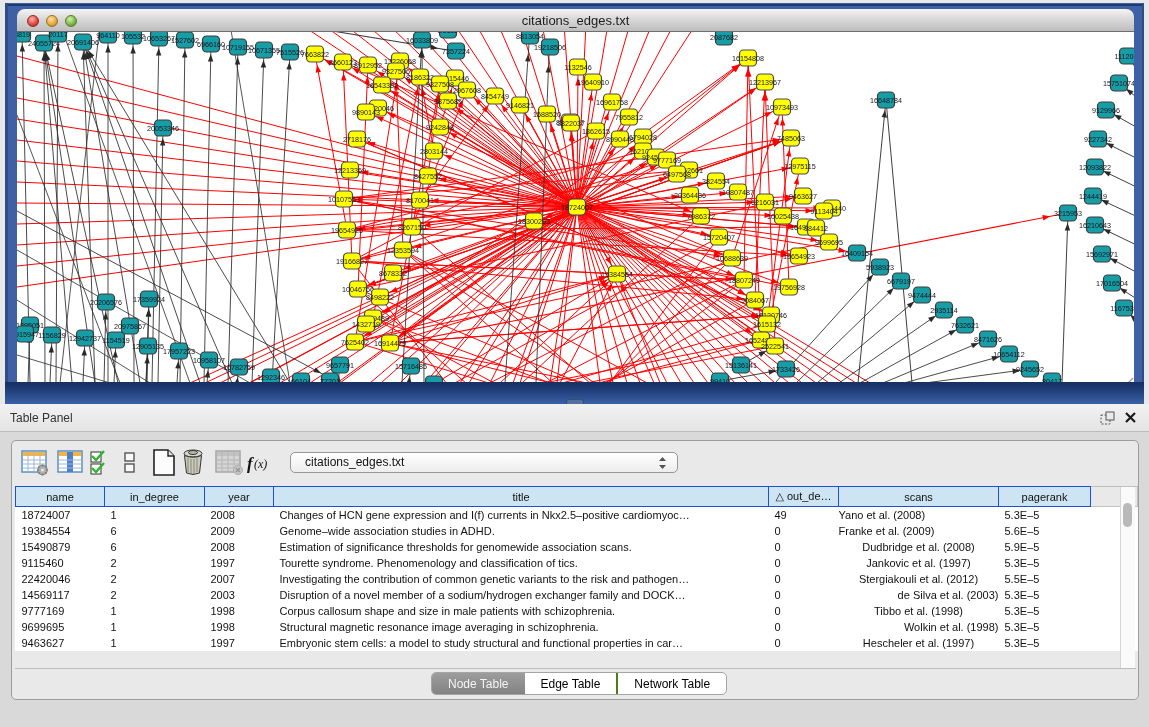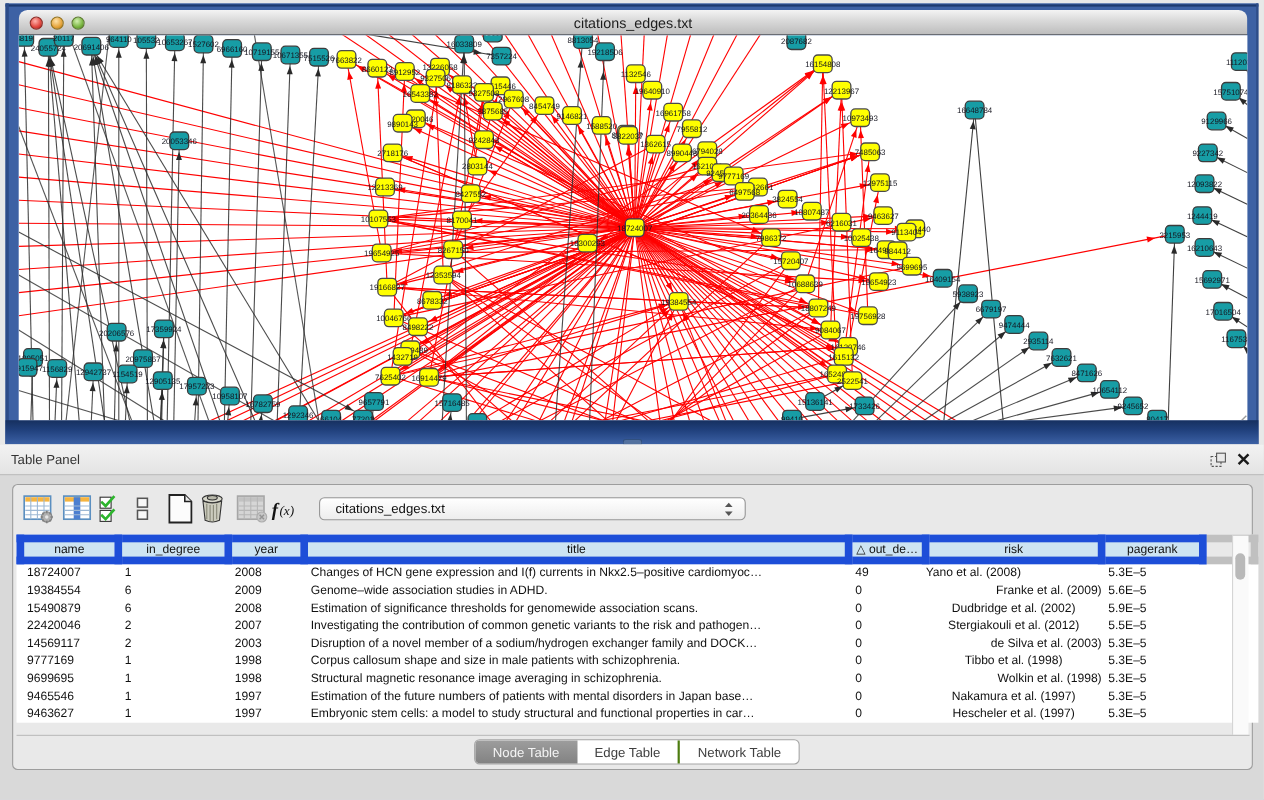--- a/index.html
+++ b/index.html
@@ -16,25 +16,25 @@
 #canvas { position:absolute; left:0; top:23px; width:1117px; height:350px; background:#fff; overflow:hidden; }
 #tpanel { position:absolute; left:0; top:404px; width:1149px; height:359px; background:#d9d9d9; }
 #tpbar { position:absolute; left:0; top:0; width:1149px; height:28px; background:linear-gradient(#f2f2f2,#e4e4e4); border-bottom:1px solid #bdbdbd; }
 #tpbar .t { position:absolute; left:10px; top:7px; font-size:12px; color:#333; }
 #container { position:absolute; left:11px; top:36px; width:1128px; height:260px; background:#e9e9e9; border:1px solid #9d9d9d; border-radius:5px; }
 #ddown { position:absolute; left:278px; top:11px; width:388px; height:21px; background:linear-gradient(#ffffff,#ededed); border:1px solid #989898; border-radius:5px; font-size:12px; color:#111; line-height:19px; padding-left:14px; }
 #statusbar { position:absolute; left:0; top:299px; width:1149px; height:24px; background:#e4e4e4; border-top:1px solid #c8c8c8; }
 #statusbar .m { position:absolute; right:32px; top:8px; font-size:10px; color:#222; }
 #statusbar .led { position:absolute; right:13px; top:6px; width:12px; height:12px; border-radius:50%; background:radial-gradient(circle at 40% 35%,#7fe07f,#2eb52e 70%,#1f8f1f); border:1px solid #557755; }
 #tabs { position:absolute; left:419px; top:231px; height:23px; border:1px solid #a5a5a5; border-radius:5px; overflow:hidden; background:#fff; font-size:12px; }
-#tabs span { display:inline-block; height:23px; line-height:22px; padding:0 16px; color:#404040; vertical-align:top; }
+#tabs span { display:inline-block; height:23px; line-height:22px; padding:0 16px; color:#000000; vertical-align:top; }
 #tabs .sel { background:linear-gradient(#9d9d9d,#808080); color:#f4f4f4; }
 #tabs .sep { border-left:2px solid #4d7c0f; }
 table.dt { position:absolute; left:3px; top:45px; border-collapse:collapse; table-layout:fixed; width:1122px; background:#fff; font-size:11px; }
-table.dt th { background:#cde4f2; border:7px solid #1d4ed8; height:20px; font-weight:normal; color:#111; text-align:center; overflow:hidden; white-space:nowrap; padding:0 2px; }
+table.dt th { background:#cde4f2; border:1px solid #1d4ed8; height:20px; font-weight:normal; color:#111; text-align:center; overflow:hidden; white-space:nowrap; padding:0 2px; }
 table.dt td { height:16px; line-height:16px; color:#111; overflow:hidden; white-space:nowrap; padding:0 0 0 6px; }
 </style></head><body>
 <div id="stage">
 <div id="desk">
       <div class="topline"></div>
       <div class="leftshade"></div>
       <div class="rightshade"></div>
     </div>
 <div id="botband"></div>
 <div id="win">
@@ -906,52 +906,62 @@
             <col style="width:92px">
             <col style="width:47px">
           </colgroup>
           <tbody>
             <tr>
               <th>name</th>
               <th>in_degree</th>
               <th>year</th>
               <th>title</th>
               <th>△ out_de…</th>
-              <th>risk</th>
+              <th>scans</th>
               <th>pagerank</th>
               <th style="background:#e9e9e9;border-color:#c0c0c0"></th>
             </tr>
             <tr>
               <td>18724007</td>
               <td>1</td>
               <td>2008</td>
               <td>Changes of HCN gene expression and I(f) currents in Nkx2.5–positive cardiomyoc…</td>
               <td>49</td>
               <td style="text-align:left;padding:0">Yano et al. (2008)</td>
               <td>5.3E–5</td>
               <td></td>
             </tr>
             <tr>
               <td>19384554</td>
               <td>6</td>
               <td>2009</td>
               <td>Genome–wide association studies in ADHD.</td>
               <td>0</td>
-              <td style="text-align:right;padding:0">Franke et al. (2009)</td>
+              <td style="text-align:left;padding:0">Franke et al. (2009)</td>
               <td>5.6E–5</td>
               <td></td>
             </tr>
             <tr>
               <td>15490879</td>
               <td>6</td>
               <td>2008</td>
               <td>Estimation of significance thresholds for genomewide association scans.</td>
               <td>0</td>
-              <td style="text-align:center;padding:0">Dudbridge et al. (2002)</td>
+              <td style="text-align:center;padding:0">Dudbridge et al. (2008)</td>
               <td>5.9E–5</td>
+              <td></td>
+            </tr>
+            <tr>
+              <td>9115460</td>
+              <td>2</td>
+              <td>1997</td>
+              <td>Tourette syndrome. Phenomenology and classification of tics.</td>
+              <td>0</td>
+              <td style="text-align:center;padding:0">Jankovic et al. (1997)</td>
+              <td>5.3E–5</td>
               <td></td>
             </tr>
             <tr>
               <td>22420046</td>
               <td>2</td>
               <td>2007</td>
               <td>Investigating the contribution of common genetic variants to the risk and pathogen…</td>
               <td>0</td>
               <td style="text-align:center;padding:0">Stergiakouli et al. (2012)</td>
               <td>5.5E–5</td>
@@ -981,30 +991,20 @@
               <td>9699695</td>
               <td>1</td>
               <td>1998</td>
               <td>Structural magnetic resonance image averaging in schizophrenia.</td>
               <td>0</td>
               <td style="text-align:right;padding:0">Wolkin et al. (1998)</td>
               <td>5.3E–5</td>
               <td></td>
             </tr>
             <tr>
-              <td>9465546</td>
-              <td>1</td>
-              <td>1997</td>
-              <td>Estimation of the future numbers of patients with mental disorders in Japan base…</td>
-              <td>0</td>
-              <td style="text-align:center;padding:0">Nakamura et al. (1997)</td>
-              <td>5.3E–5</td>
-              <td></td>
-            </tr>
-            <tr>
               <td>9463627</td>
               <td>1</td>
               <td>1997</td>
               <td>Embryonic stem cells: a model to study structural and functional properties in car…</td>
               <td>0</td>
               <td style="text-align:center;padding:0">Hescheler et al. (1997)</td>
               <td>5.3E–5</td>
               <td></td>
             </tr>
           </tbody>

